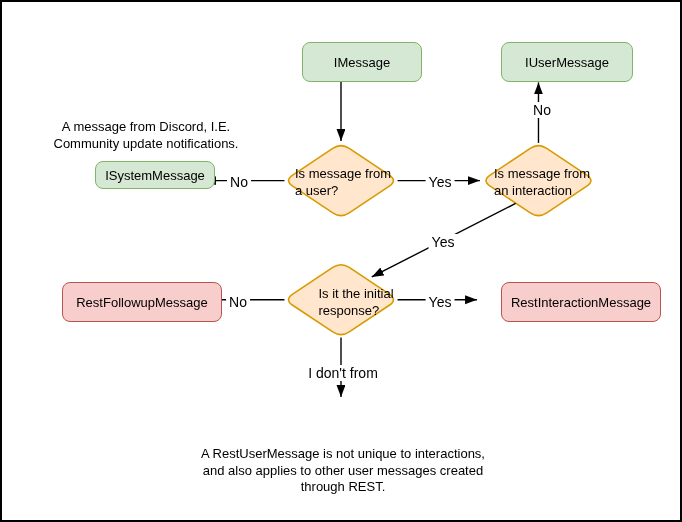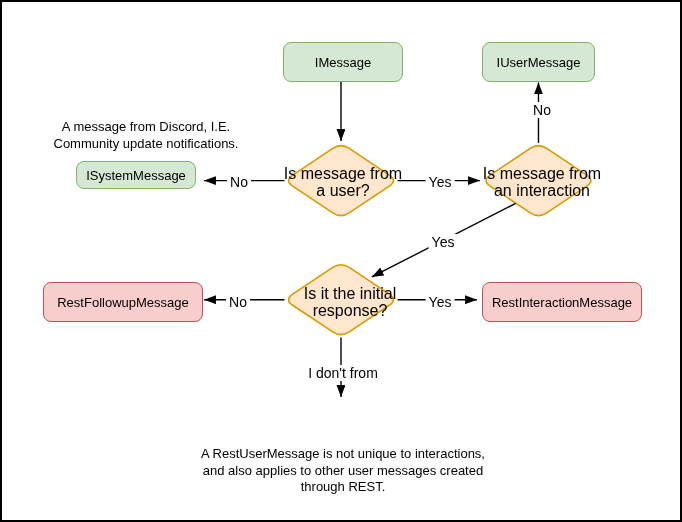--- a/index.html
+++ b/index.html
@@ -15,28 +15,29 @@
   .edges-svg{position:absolute;left:0;top:0;width:100%;height:100%;}
   .edge{stroke:#000;stroke-width:1.4;fill:none;}
   .diamond{fill:#ffe6cc;stroke:#d79b00;stroke-width:1.6;}
   .node{
     position:absolute;
     box-sizing:border-box;
     display:flex;align-items:center;justify-content:center;
     border-radius:8px;
     font-size:13px;color:#000;
     text-align:center;
+    margin-left:19px;
   }
   .node.green{background:#d5e8d4;border:1.5px solid #82b366;}
   .node.red{background:#f8cecc;border:1.5px solid #b85450;}
   .diamond-label{
     position:absolute;
     display:flex;align-items:center;justify-content:center;
-    font-size:16px;line-height:17px;color:#000;
-    text-align:center;white-space:pre-line;
+    font-size:13px;line-height:17px;color:#000;
+    text-align:left;white-space:pre-line;
     pointer-events:none;
   }
   .edge-label{
     position:absolute;
     transform:translate(-50%,-50%);
     background:#ffffff;
     padding:0 3px;
     font-size:14px;color:#000;
     white-space:nowrap;
   }
@@ -66,30 +67,30 @@
     <line class="edge" marker-end="url(#arrow)" x1="284" y1="180" x2="203" y2="180"></line>
     <line class="edge" marker-end="url(#arrow)" x1="398" y1="180" x2="481" y2="180"></line>
     <line class="edge" marker-end="url(#arrow)" x1="540" y1="142" x2="540" y2="81"></line>
     <line class="edge" marker-end="url(#arrow)" x1="517" y1="203" x2="372" y2="277"></line>
     <line class="edge" marker-end="url(#arrow)" x1="284" y1="300" x2="203" y2="300"></line>
     <line class="edge" marker-end="url(#arrow)" x1="398" y1="300" x2="478" y2="300"></line>
     <line class="edge" marker-end="url(#arrow)" x1="341" y1="338" x2="341" y2="398"></line>
   </svg>
 
   <div class="node green" style="left:281px;top:40px;width:120px;height:40px;">IMessage</div>
-  <div class="node green" style="left:480px;top:40px;width:113px;height:40px;">IUserMessage</div>
+  <div class="node green" style="left:480px;top:40px;width:132px;height:40px;">IUserMessage</div>
   <div class="node green" style="left:74px;top:159px;width:120px;height:28px;">ISystemMessage</div>
   <div class="node red" style="left:480px;top:280px;width:160px;height:40px;">RestInteractionMessage</div>
   <div class="node red" style="left:41px;top:280px;width:160px;height:40px;">RestFollowupMessage</div>
 
   <div class="diamond-label" style="left:281px;top:163px;width:120px;height:34px;">Is message from
 a user?</div>
   <div class="diamond-label" style="left:480px;top:163px;width:120px;height:34px;">Is message from
 an interaction</div>
-  <div class="diamond-label" style="left:288px;top:283px;width:120px;height:34px;">Is it the initial
+  <div class="diamond-label" style="left:294px;top:283px;width:120px;height:34px;">Is it the initial
 response?</div>
 
   <span class="edge-label" style="left:237px;top:180px;">No</span>
   <span class="edge-label" style="left:438px;top:180px;">Yes</span>
   <span class="edge-label" style="left:540px;top:108px;">No</span>
   <span class="edge-label" style="left:441px;top:240px;">Yes</span>
   <span class="edge-label" style="left:236px;top:300px;">No</span>
   <span class="edge-label" style="left:438px;top:300px;">Yes</span>
   <span class="edge-label" style="left:341px;top:371px;">I don't from</span>
 

